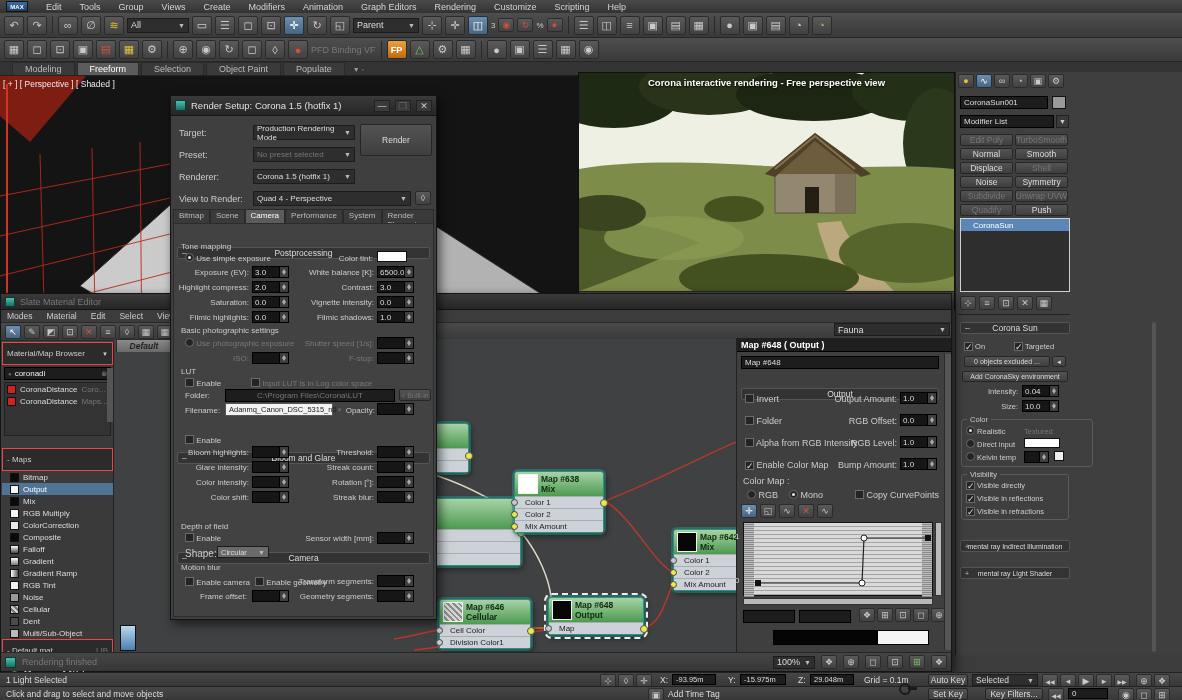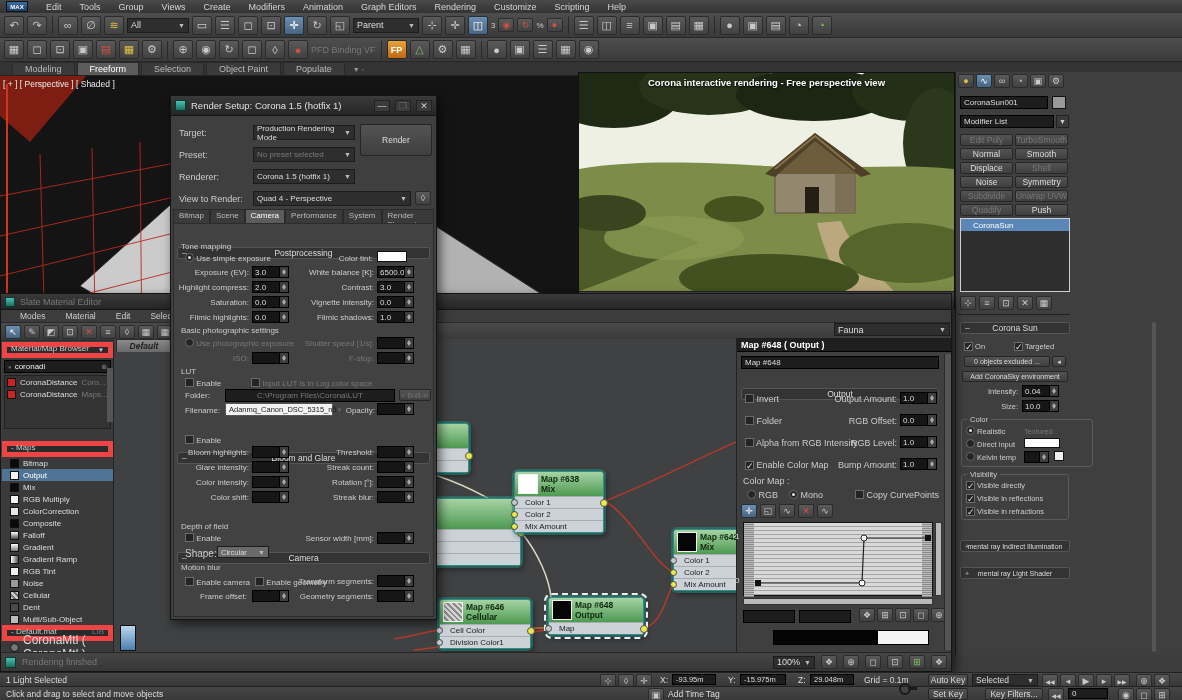--- a/index.html
+++ b/index.html
@@ -54,21 +54,21 @@
 .nthumb.noise{background:repeating-linear-gradient(45deg,#d6d6d6 0 2px,#8b8b8b 2px 4px)}
 .nt{display:block;color:#10290f;font-weight:bold;font-size:8.5px;line-height:10px;font-style:normal}
 .nslot{position:relative;height:12px;background:#ccd2d7;border-top:1px solid #a7adb2;color:#222;font-size:8px;line-height:12px;padding-left:10px}
 .ndot{position:absolute;left:-4px;top:2px;width:7px;height:7px;border-radius:50%;background:#c3c9ce;border:1px solid #444}
 .ndot.y{background:#e9e94a}
 .nout{position:absolute;right:-5px;width:8px;height:8px;border-radius:50%;background:#e9e94a;border:1px solid #555}
 
 .mitem{display:flex;align-items:center;gap:4px;height:12px;padding-left:8px;font-size:8px;color:#ddd}
 .mitem.sel{background:#4f7496;color:#fff}
 .sw{width:9px;height:9px;border:1px solid #111;background:#888;flex:0 0 auto}
-.hdrstrip{background:#2b2b2b;border:5px solid #ef4444;color:#ccc;font-size:8px;display:flex;align-items:flex-end;padding:0 4px;height:16px}
+.hdrstrip{background:#2b2b2b;border:1px solid #ef4444;color:#ccc;font-size:8px;display:flex;align-items:center;padding:0 4px;height:23px}
 
 .sbar{position:absolute;left:0;width:1182px;background:linear-gradient(#464646,#383838);border-top:1px solid #222;font-size:8.5px;color:#ddd}
 .keyicon{position:relative;width:20px;height:22px}
 .keyicon::before{content:"";position:absolute;left:1px;top:4px;width:8px;height:8px;border:2px solid #1a1a1a;border-radius:50%}
 .keyicon::after{content:"";position:absolute;left:10px;top:8px;width:9px;height:2.5px;background:#1a1a1a}
 
 .g-undo::before{content:"↶"}.g-redo::before{content:"↷"}.g-link::before{content:"∞"}.g-unlink::before{content:"∅"}
 .g-bind::before{content:"≋"}.g-selobj::before{content:"▭"}.g-selname::before{content:"☰"}.g-rect::before{content:"◻"}
 .g-wind::before{content:"⊡"}.g-move::before{content:"✛"}.g-rot::before{content:"↻"}.g-scale::before{content:"◱"}
 .g-mirror::before{content:"◫"}.g-align::before{content:"≡"}.g-curve::before{content:"∿"}.g-grid::before{content:"▦"}
@@ -339,21 +339,21 @@
         <span>mental ray Light Shader</span>
       </div>
     <div class="a" style="left:196px;top:250px;width:4px;height:330px;background:#555;border-radius:2px"></div>
   </div>
 
   <div class="win" style="left:0;top:293px;width:952px;height:379px">
     <div class="tbar" style="height:16px">
       <span style="width:10px;height:10px;background:linear-gradient(#49c2b0,#1c6e62);border:1px solid #0c3a33"></span>
       <span class="dim" style="font-size:9px">Slate Material Editor</span>
     </div>
-    <div style="height:13px;background:#3c3c3c;border-bottom:1px solid #2a2a2a;display:flex;gap:20px;padding-left:19px;align-items:center;font-size:8.5px">
+    <div style="height:13px;background:#3c3c3c;border-bottom:1px solid #2a2a2a;display:flex;gap:14px;padding-left:6px;align-items:center;font-size:8.5px">
       <span>Modes</span>
       <span>Material</span>
       <span>Edit</span>
       <span>Select</span>
       <span>View</span>
       <span>Options</span>
     </div>
     <div style="height:18px;background:linear-gradient(#4a4a4a,#3a3a3a);border-bottom:1px solid #2a2a2a;display:flex;gap:3px;padding:0 4px;align-items:center">
       <span class="ic sm g-arrow on"></span>
       <span class="ic sm g-pencil"></span>

